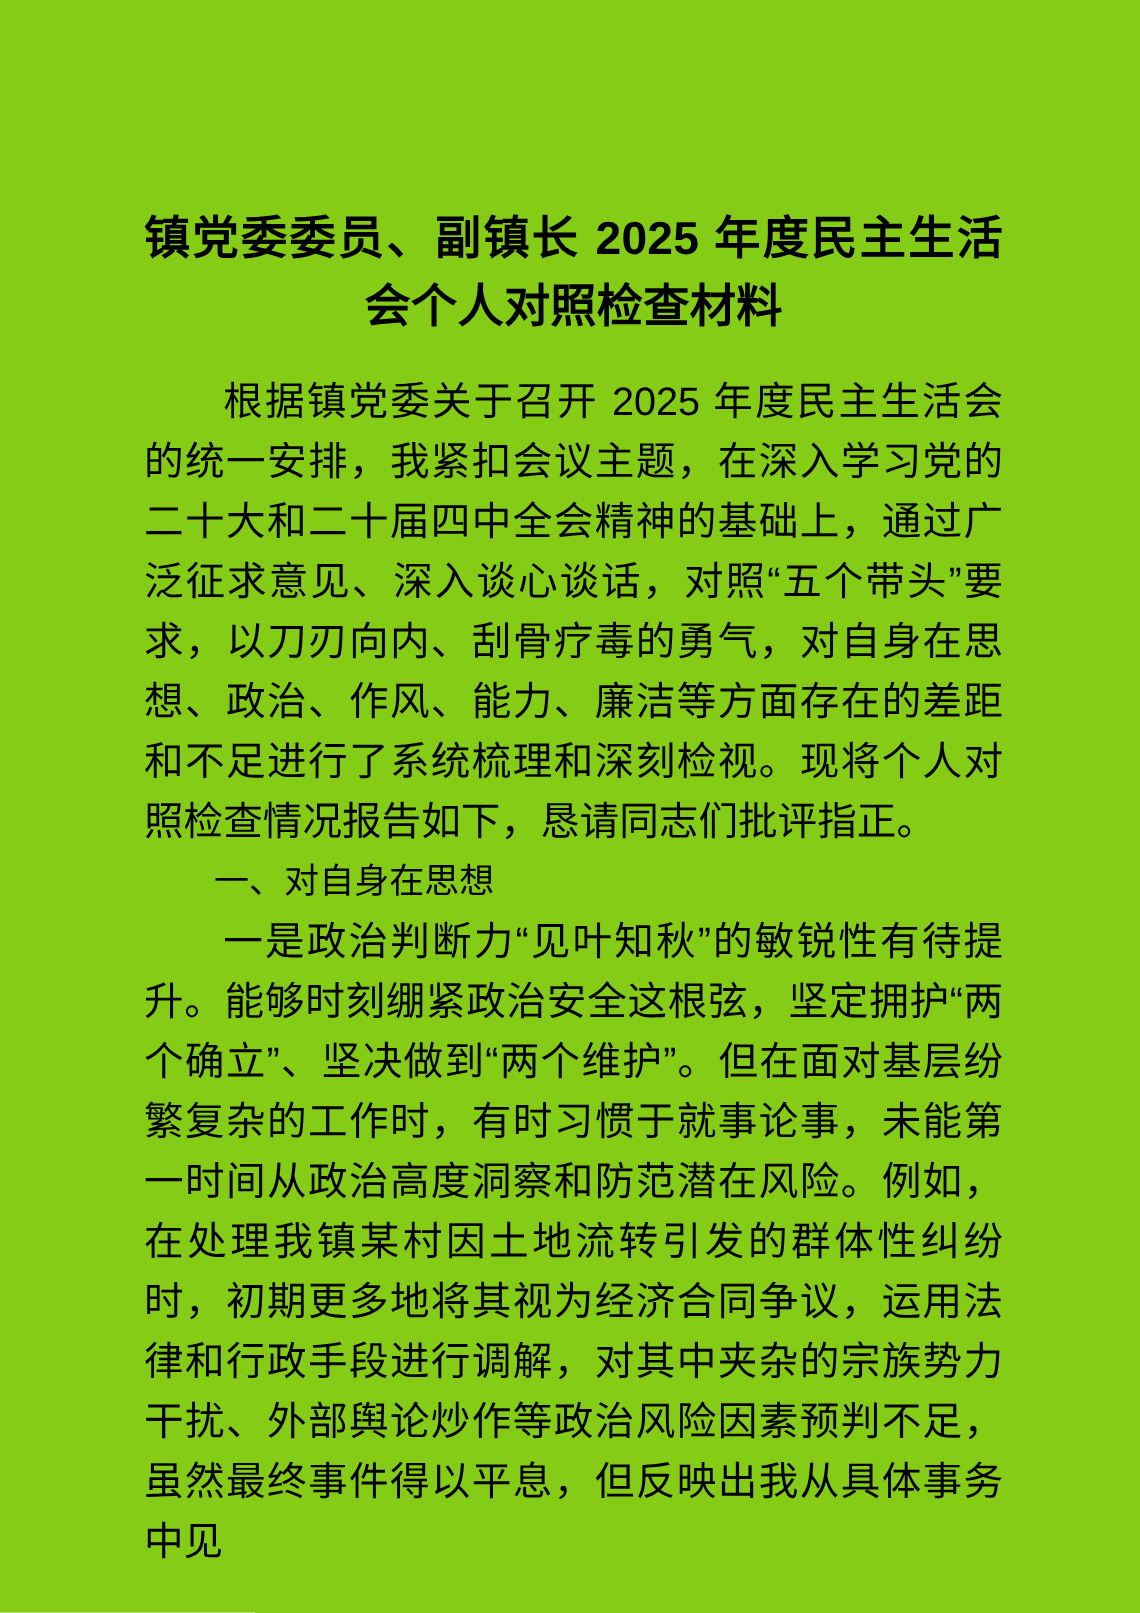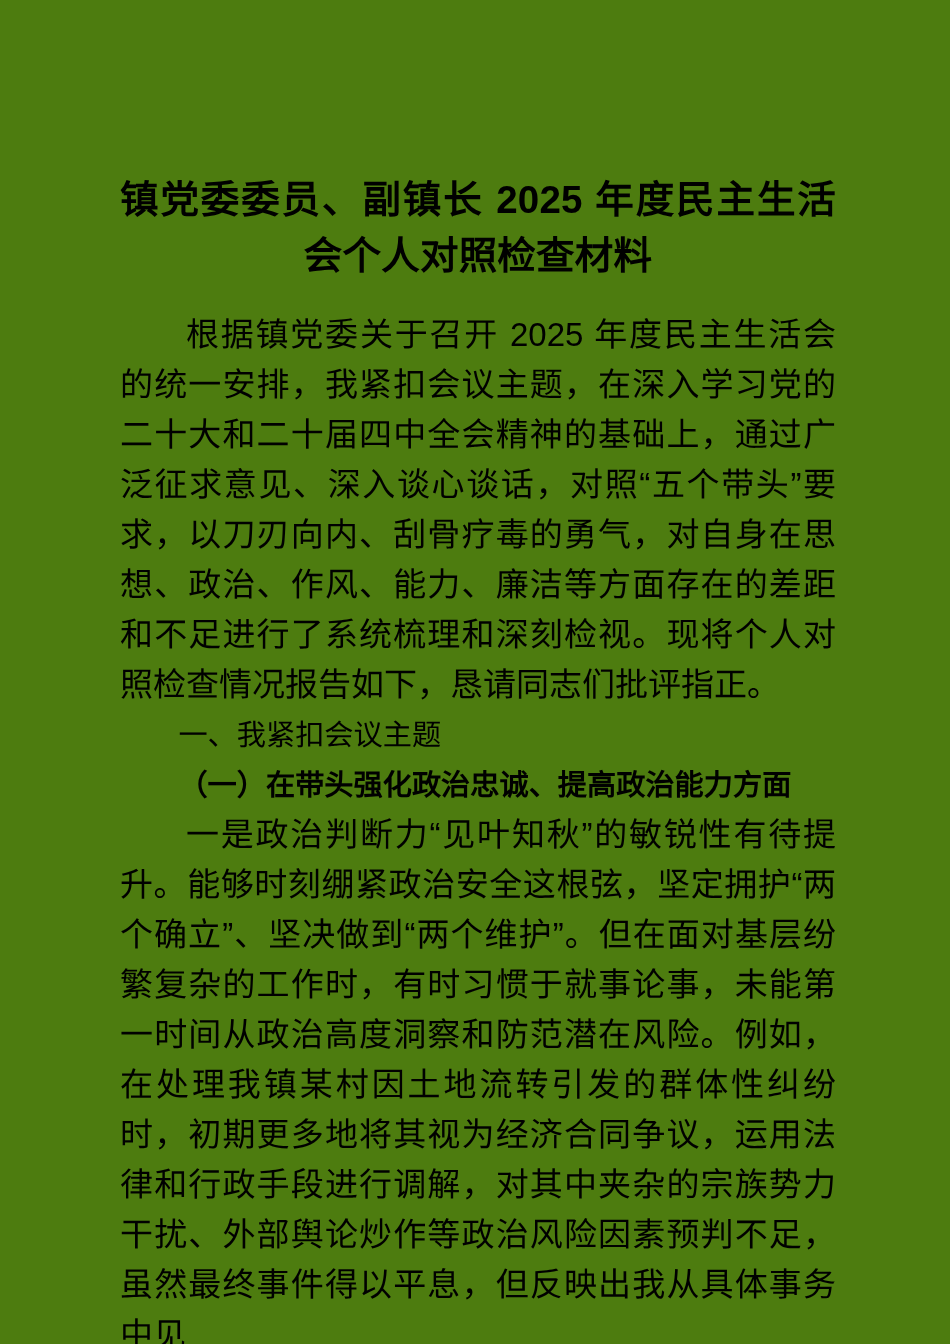--- a/index.html
+++ b/index.html
@@ -6,21 +6,21 @@
   html, body {
     margin: 0;
     padding: 0;
     background: #ffffff;
   }
 
   #page {
     position: relative;
     width: 950px;
     height: 1344px;
-    background: #4d7c0f;
+    background: #84cc16;
     overflow: hidden;
     font-family: "Liberation Sans", "DejaVu Sans", sans-serif;
     color: #000000;
     -webkit-font-smoothing: antialiased;
   }
 
   #content {
     position: absolute;
     left: 120px;
     top: 0;
@@ -89,20 +89,19 @@
 </head>
 <body>
 
 <div id="page">
   <div id="content">
 
     <h1 class="doc-title">镇党委委员、副镇长 2025 年度民主生活会个人对照检查材料</h1>
 
     <p class="para lead">根据镇党委关于召开 2025 年度民主生活会的统一安排，我紧扣会议主题，在深入学习党的二十大和二十届四中全会精神的基础上，通过广泛征求意见、深入谈心谈话，对照“五个带头”要求，以刀刃向内、刮骨疗毒的勇气，对自身在思想、政治、作风、能力、廉洁等方面存在的差距和不足进行了系统梳理和深刻检视。现将个人对照检查情况报告如下，恳请同志们批评指正。</p>
 
-    <p class="heading-1">一、我紧扣会议主题</p>
+    <p class="heading-1">一、对自身在思想</p>
 
-    <p class="heading-2">（一）在带头强化政治忠诚、提高政治能力方面</p>
 
     <p class="para clipped">一是政治判断力“见叶知秋”的敏锐性有待提升。能够时刻绷紧政治安全这根弦，坚定拥护“两个确立”、坚决做到“两个维护”。但在面对基层纷繁复杂的工作时，有时习惯于就事论事，未能第一时间从政治高度洞察和防范潜在风险。例如，在处理我镇某村因土地流转引发的群体性纠纷时，初期更多地将其视为经济合同争议，运用法律和行政手段进行调解，对其中夹杂的宗族势力干扰、外部舆论炒作等政治风险因素预判不足，虽然最终事件得以平息，但反映出我从具体事务中见</p>
 
   </div>
 </div>
 
 </body></html>

